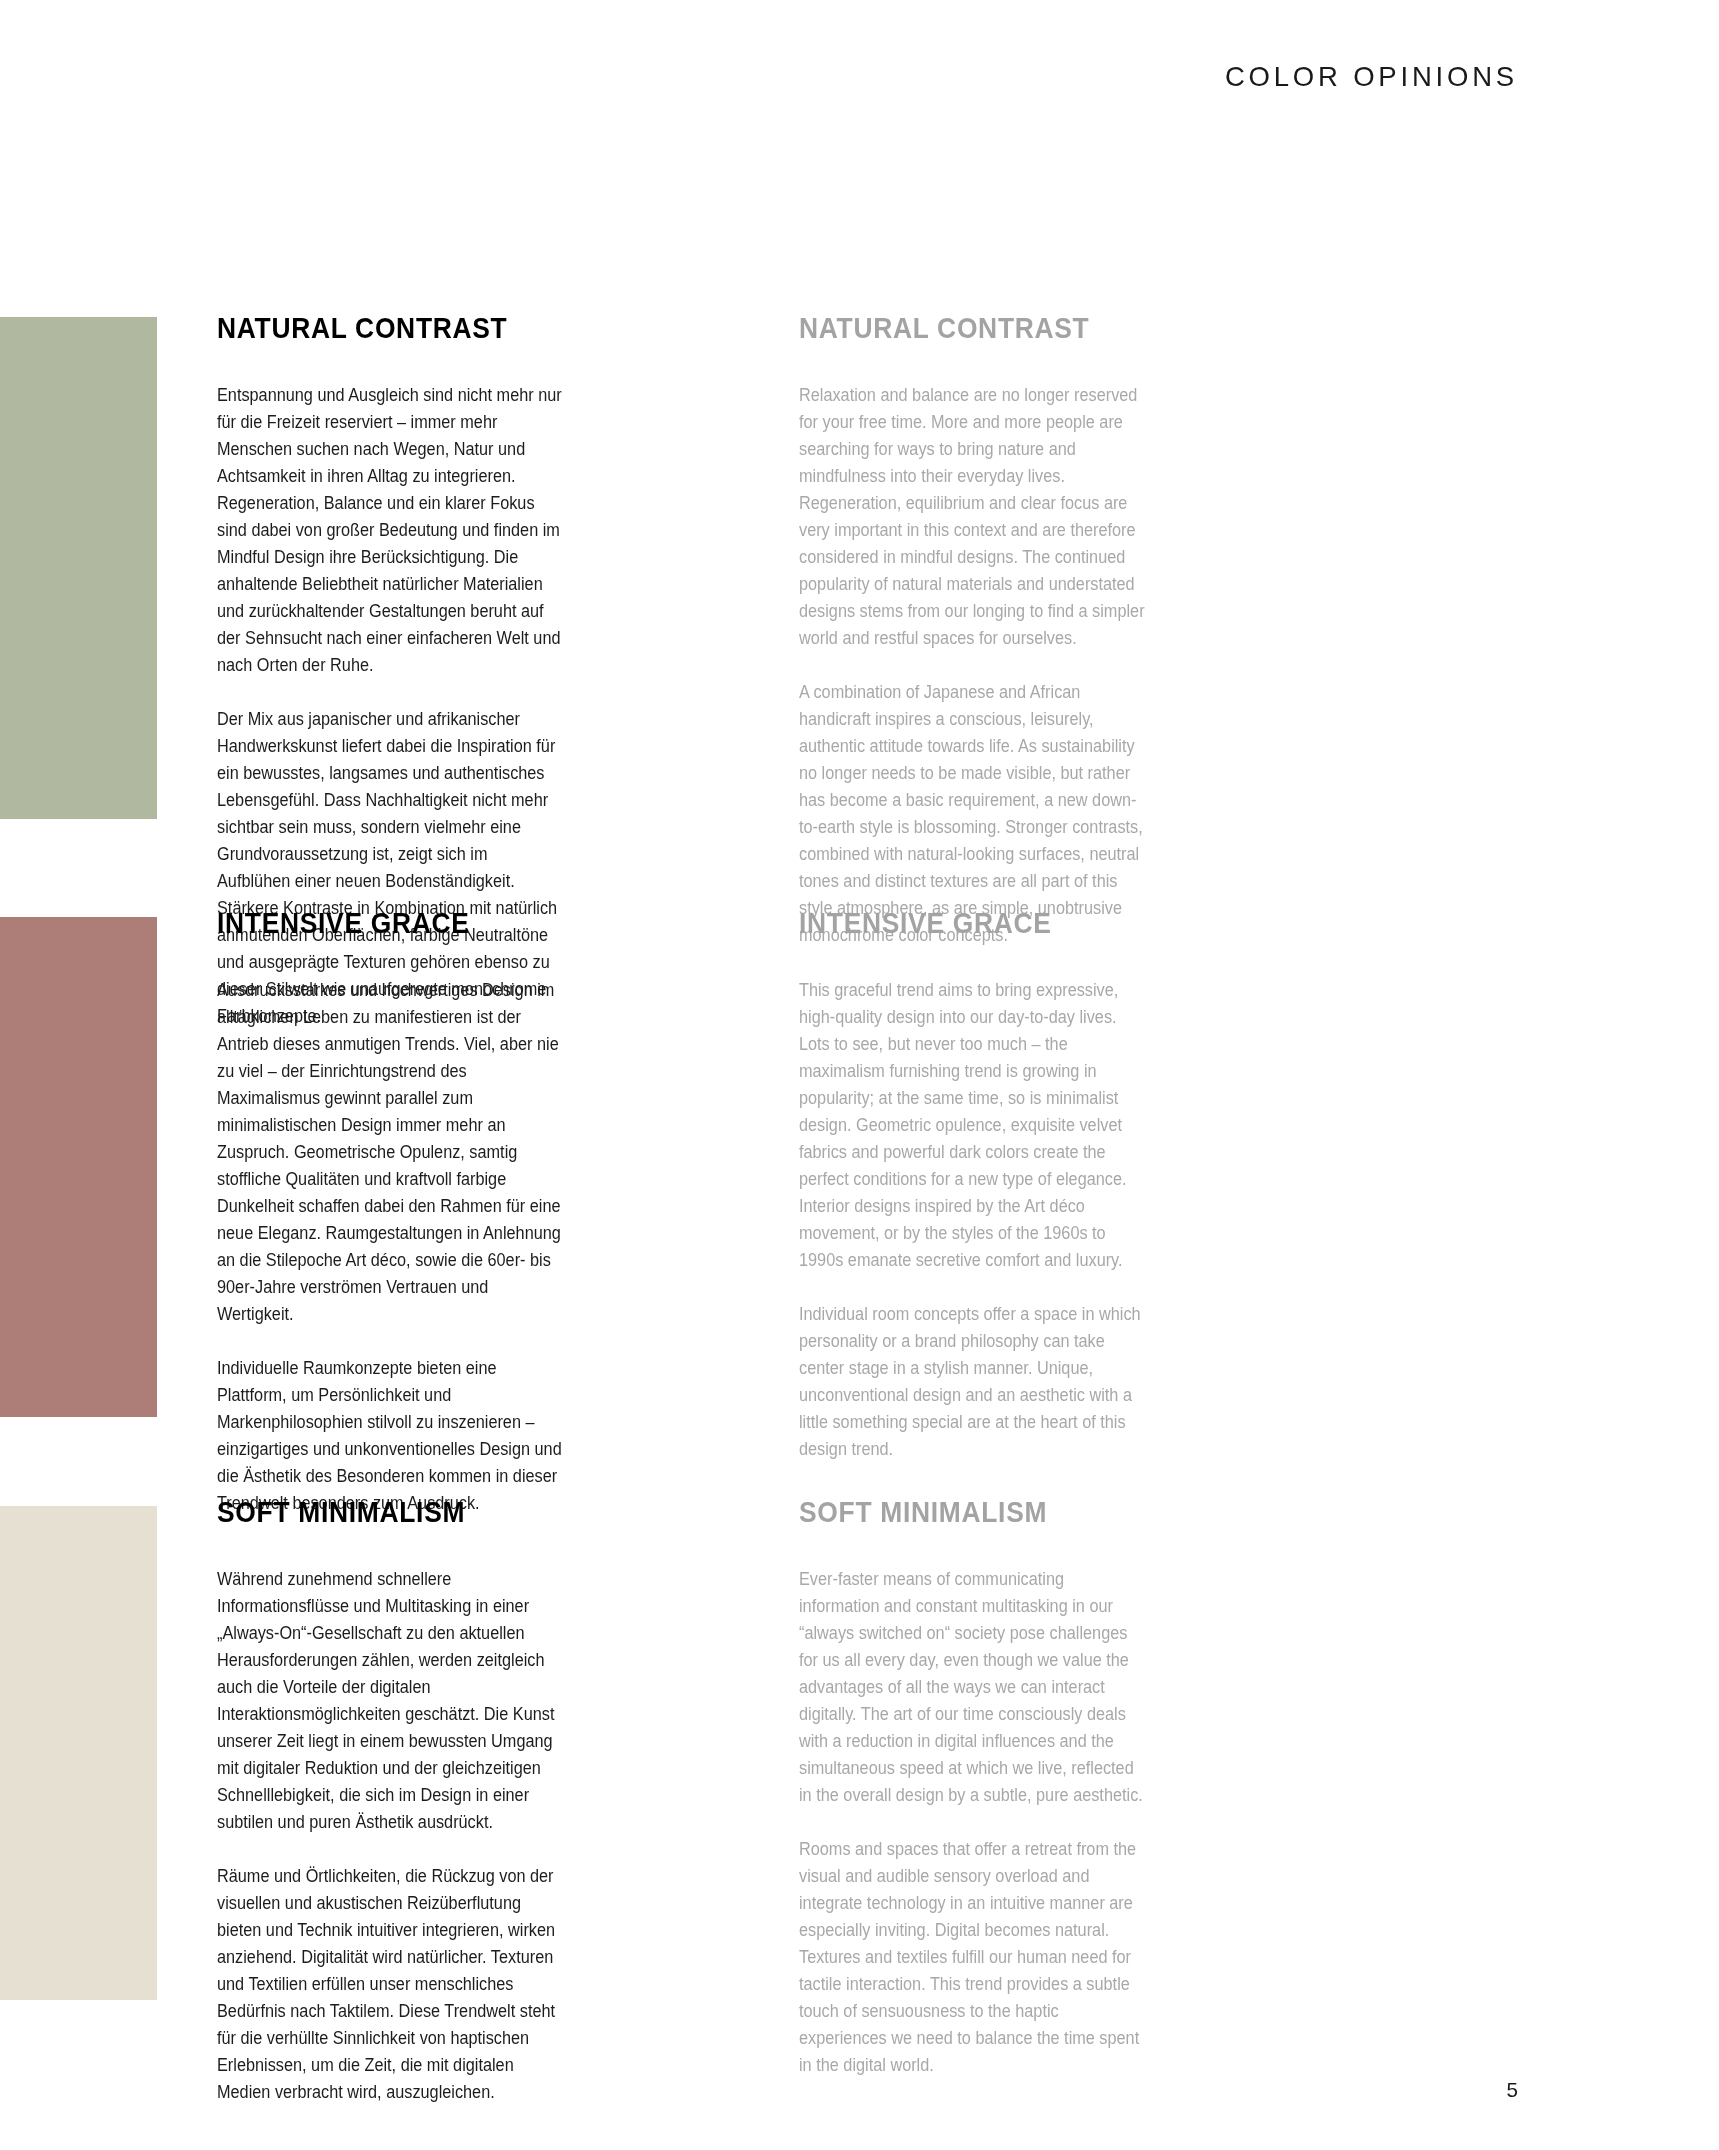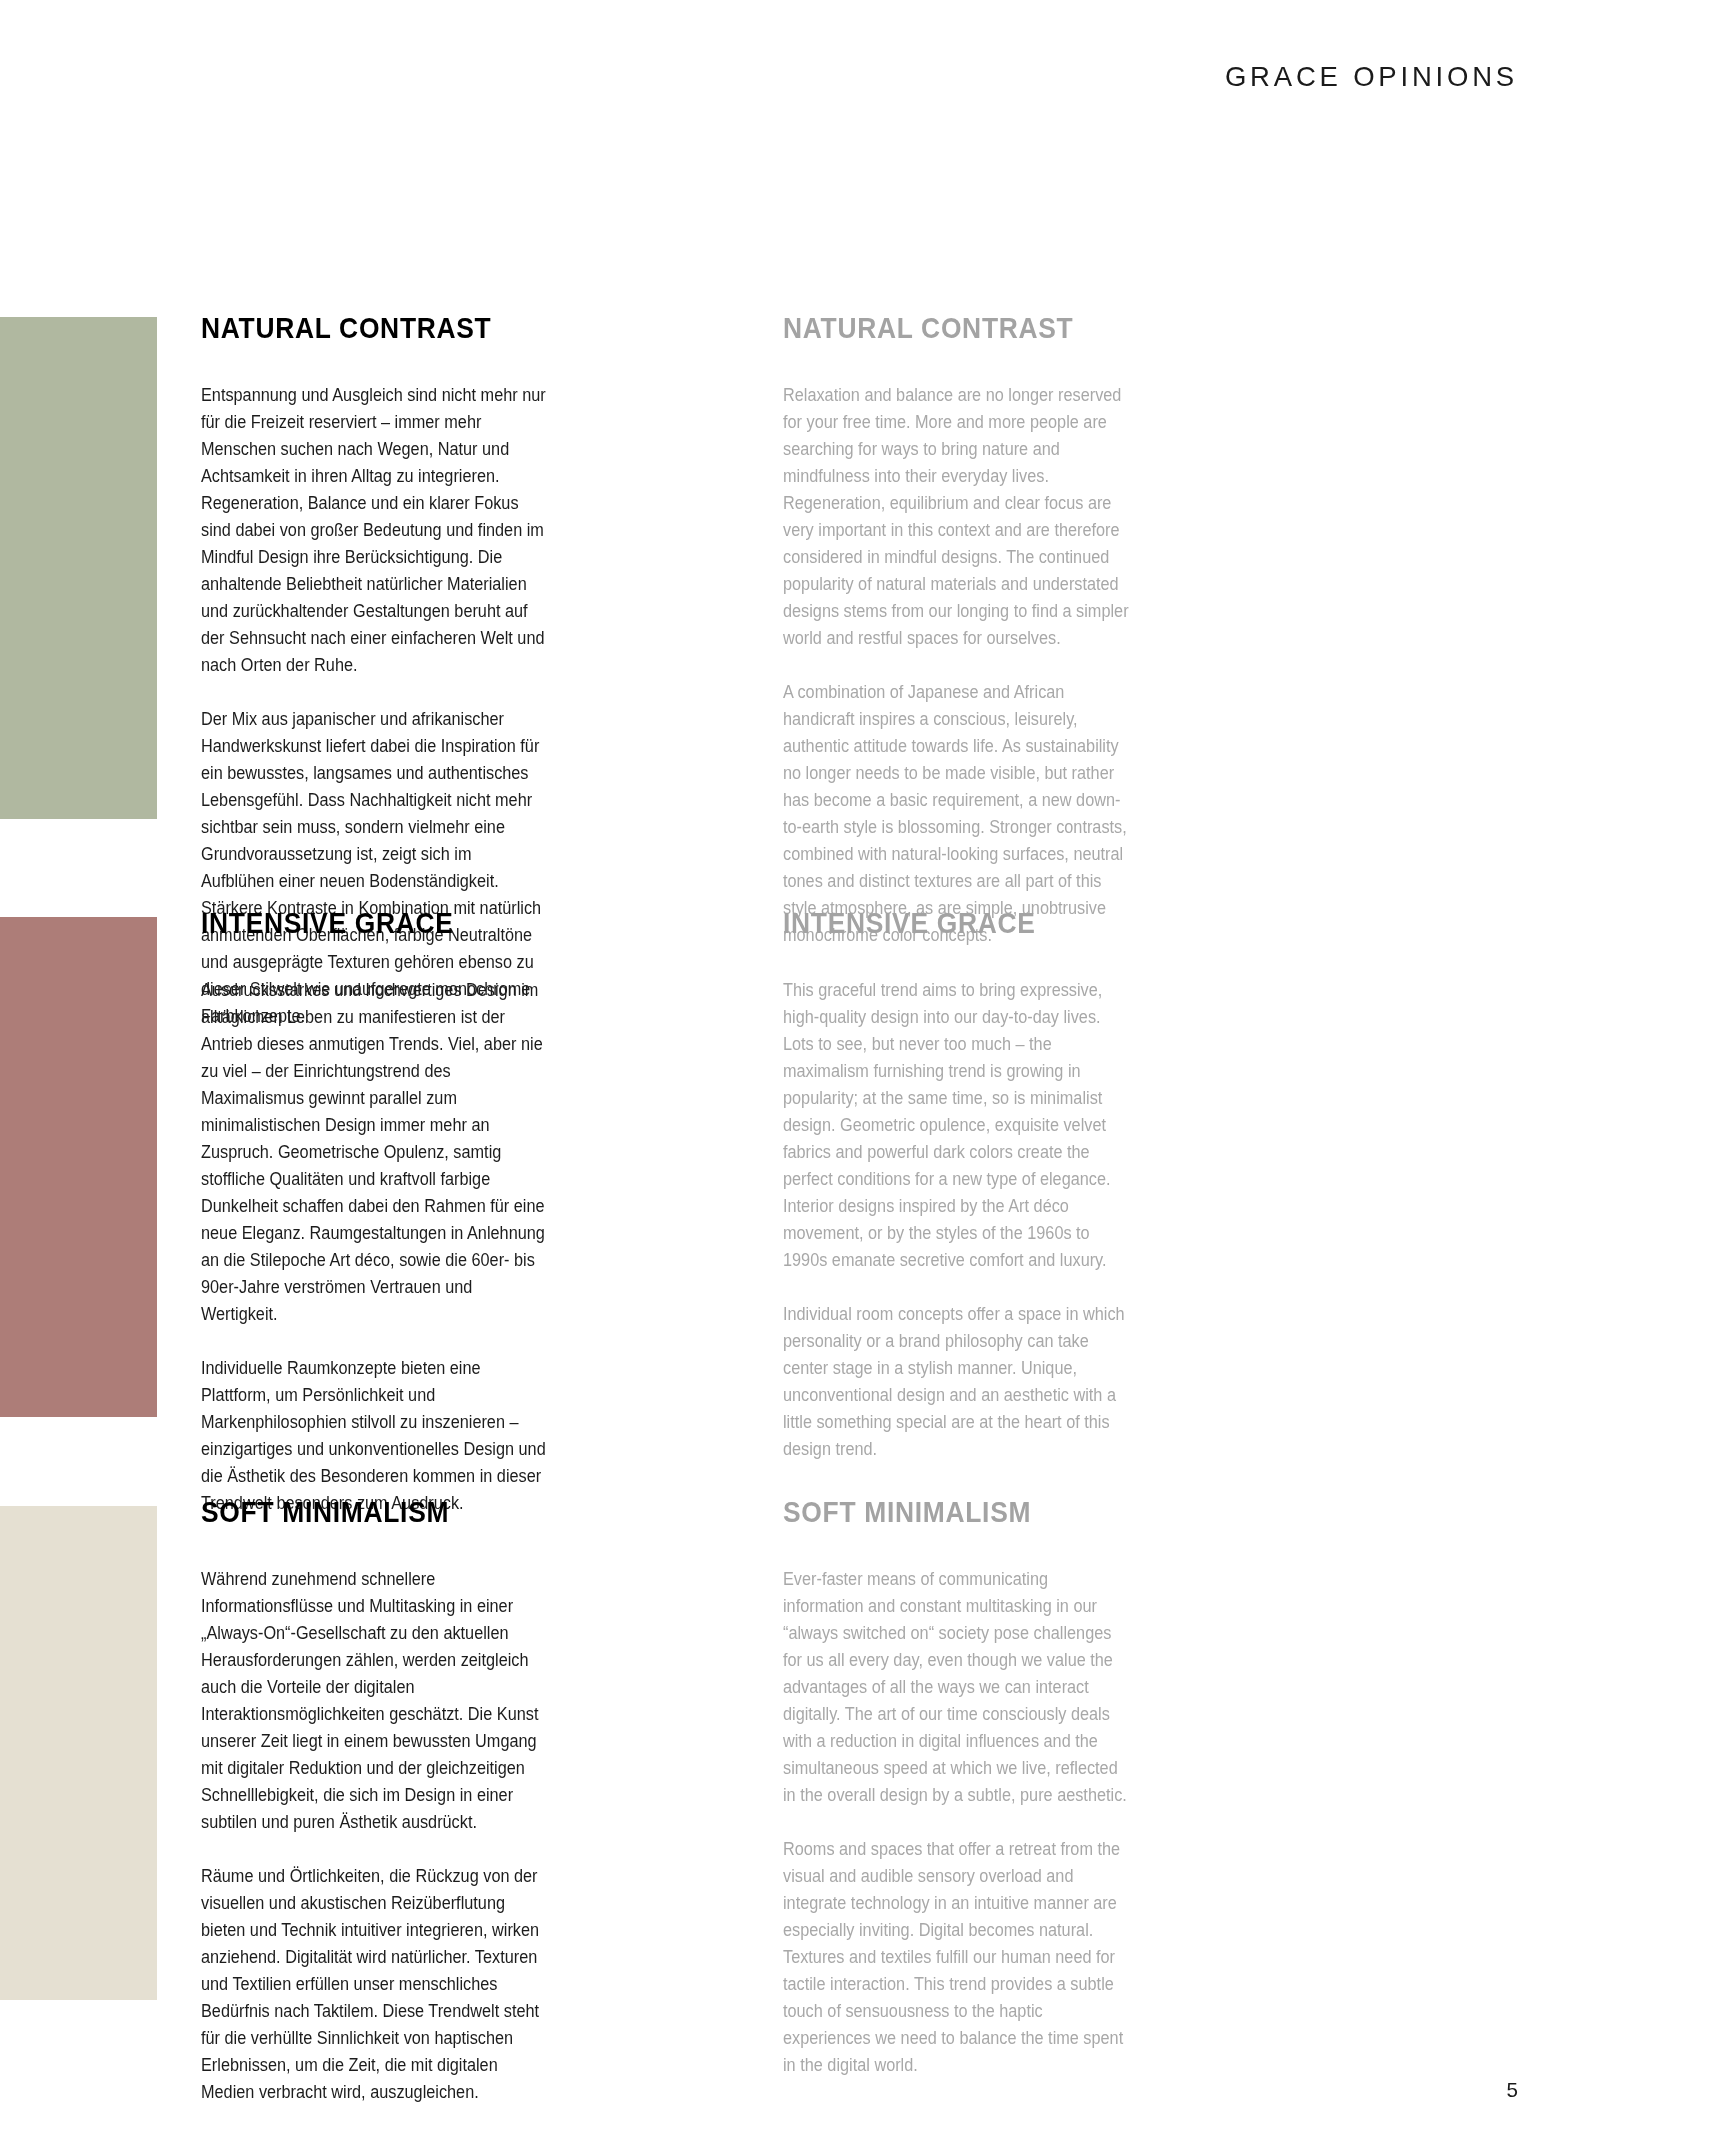--- a/index.html
+++ b/index.html
@@ -49,20 +49,21 @@
     left: 0;
     width: 1719px;
   }
   .section-1 { top: 313px; }
   .section-2 { top: 908px; }
   .section-3 { top: 1497px; }
 
   .col {
     position: absolute;
     top: 0;
+    margin-left: 16px;
   }
   .col-de { left: 201px;  width: 345px; }
   .col-en { left: 783px; width: 350px; }
 
   .heading {
     font-family: "Liberation Sans Narrow", "Liberation Sans", sans-serif;
     font-size: 30px;
     font-weight: 700;
     letter-spacing: 0.8px;
     line-height: 1;
@@ -96,21 +97,21 @@
     font-size: 20.6px;
     font-weight: 400;
     color: #1a1a1a;
   }
 </style>
 </head>
 <body>
 
 <div class="page">
 
-  <div class="running-head">GRACE OPINIONS</div>
+  <div class="running-head">COLOR OPINIONS</div>
 
   <div class="swatch swatch-1" style="background: rgb(176, 184, 160);"></div>
   <div class="swatch swatch-2" style="background: rgb(173, 125, 120);"></div>
   <div class="swatch swatch-3" style="background: rgb(229, 224, 210);"></div>
 
   <div class="section section-1">
     <div class="col col-de">
       <h2 class="heading heading-de">NATURAL CONTRAST</h2>
       <p class="para para-de">Entspannung und Ausgleich sind nicht mehr nur für die Freizeit reserviert – immer mehr Menschen suchen nach Wegen, Natur und Achtsamkeit in ihren Alltag zu integrieren. Regeneration, Balance und ein klarer Fokus sind dabei von großer Bedeutung und finden im Mindful Design ihre Berücksichtigung. Die anhaltende Beliebtheit natürlicher Materialien und zurückhaltender Gestaltungen beruht auf der Sehnsucht nach einer einfacheren Welt und nach Orten der Ruhe.</p>
       <p class="para para-de">Der Mix aus japanischer und afrikanischer Handwerkskunst liefert dabei die Inspiration für ein bewusstes, langsames und authentisches Lebensgefühl. Dass Nachhaltigkeit nicht mehr sichtbar sein muss, sondern vielmehr eine Grundvoraussetzung ist, zeigt sich im Aufblühen einer neuen Bodenständigkeit. Stärkere Kontraste in Kombination mit natürlich anmutenden Oberflächen, farbige Neutraltöne und ausgeprägte Texturen gehören ebenso zu dieser Stilwelt wie unaufgeregte monochrome Farbkonzepte.</p>

